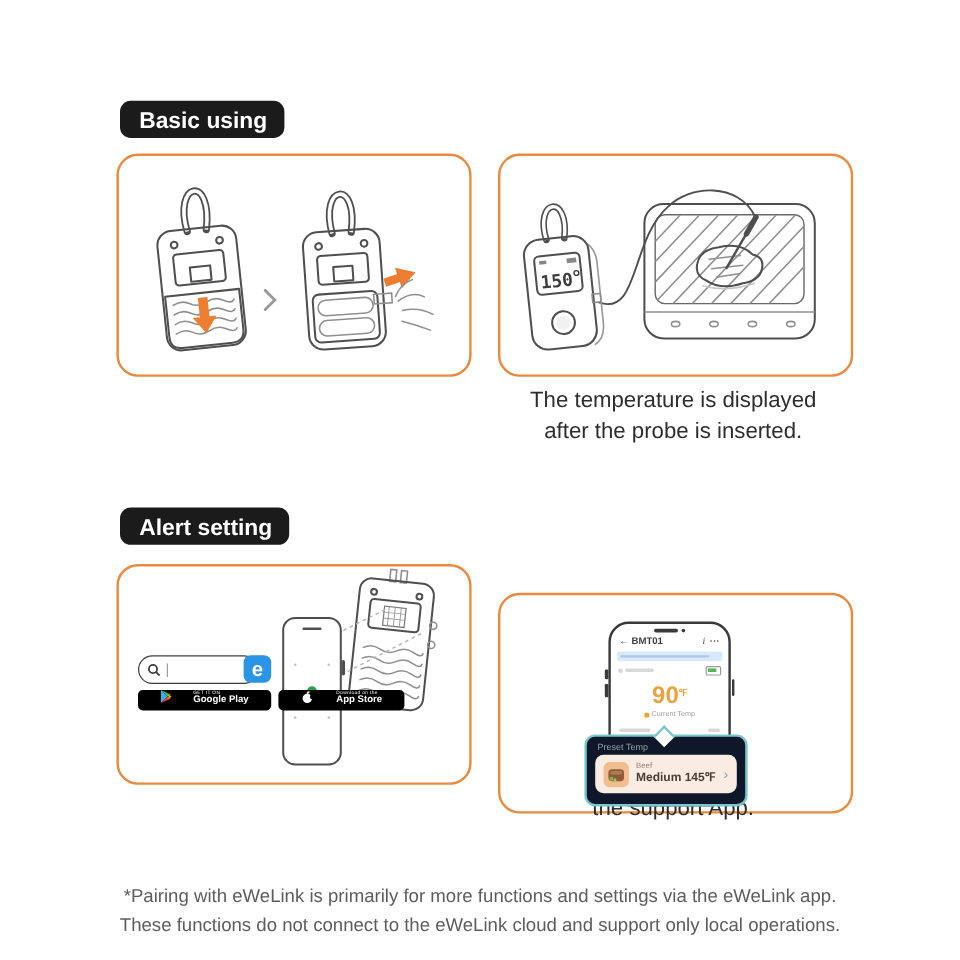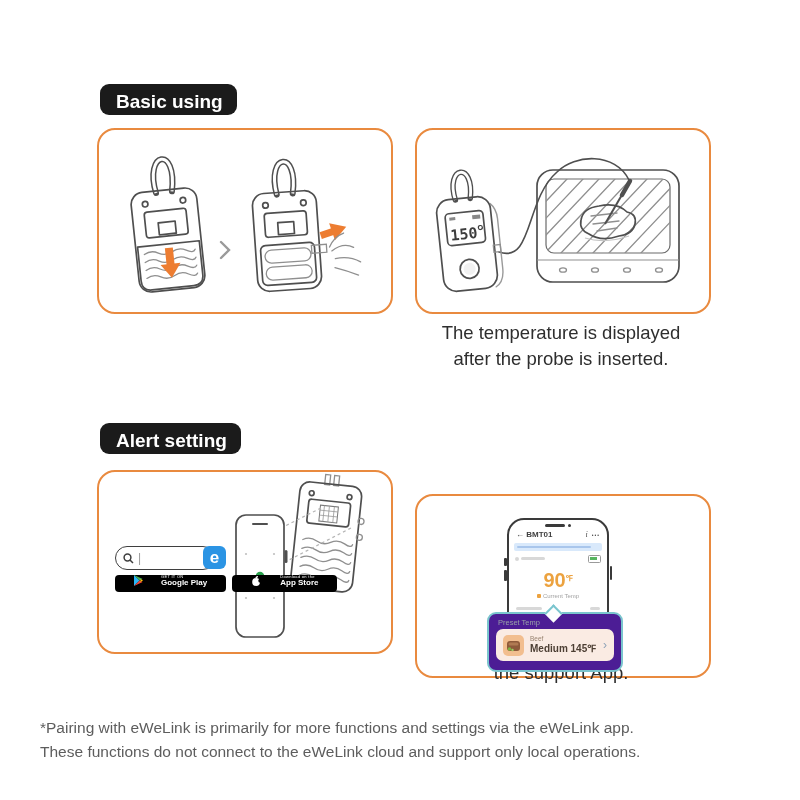--- a/index.html
+++ b/index.html
@@ -16,21 +16,21 @@
   .box{position:absolute;border:2px solid #E98A3F;border-radius:18px;background:#fff;}
   .box1{left:97px;top:128px;width:292px;height:182px;}
   .box2{left:415px;top:128px;width:292px;height:182px;}
   .box3{left:97px;top:470px;width:292px;height:180px;}
   .box4{left:415px;top:478px;width:292px;height:180px;margin-top:16px;}
   .caption{position:absolute;text-align:center;font-size:18.5px;color:#2e2e2e;line-height:1.4;}
   .cap1{left:77px;top:320px;width:332px;}
   .cap2{left:398px;top:320px;width:326px;}
   .cap3{left:97px;top:660px;width:292px;}
   .cap4{left:415px;top:660px;width:292px;}
-  .footnote{position:absolute;left:40px;top:716px;width:720px;
+  .footnote{position:absolute;left:40px;top:736px;width:720px;text-align:center;
             font-size:15.5px;color:#5d5d5d;line-height:1.55;}
   svg{display:block;}
   .line{stroke:#4f4f4f;stroke-width:1.7;fill:none;stroke-linecap:round;stroke-linejoin:round;}
   .thin{stroke:#8f8f8f;stroke-width:1.3;fill:none;stroke-linecap:round;}
   
   .pill{position:absolute;left:16px;top:74px;width:84px;height:22px;border:1.8px solid #3f3f3f;
         border-radius:13px;display:flex;align-items:center;gap:4px;padding:0 7px;background:#fff;}
   .pill .bar{color:#9a9a9a;font-size:12px;font-weight:300;}
   .pill .txt{font-size:12.5px;font-weight:700;color:#701a75;letter-spacing:0.2px;margin-top:48px;}
   .eicon{position:absolute;left:104px;top:74px;width:23px;height:23px;background:#2B94E4;
@@ -72,21 +72,21 @@
   .mini1 .meat{width:9px;height:9px;background:#AA6B4A;border-radius:2.5px;flex:none;}
   .mini1 .col{display:flex;flex-direction:column;line-height:1.15;}
   .mini1 .l1{font-size:4px;color:#9b8b81;}
   .mini1 .l2{font-size:4.5px;font-weight:700;color:#6b5d55;white-space:nowrap;}
   .mini1 .car{font-size:5px;color:#999;margin-left:1px;}
   .mini2{width:21px;height:19px;background:#FDF6E7;border-radius:3px;display:flex;
          align-items:center;justify-content:center;}
   .mini2 .dot{width:8px;height:8px;background:#EFA73E;border-radius:50%;}
   .sidebtn{position:absolute;background:#3a3a3a;border-radius:1px;}
   
-  .popup{position:absolute;left:70px;top:116px;width:132px;height:56px;background:#4c1d95;
+  .popup{position:absolute;left:70px;top:116px;width:132px;height:56px;background:#0f172a;
          border:2px solid #7AC5CE;border-radius:9px;z-index:3;}
   .popup .ptr{position:absolute;left:58px;top:-7px;width:11px;height:11px;background:#FDFEFE;
          border-top:2px solid #7AC5CE;border-left:2px solid #7AC5CE;transform:rotate(45deg);}
   .popup .lab{font-size:7.5px;color:#98a0a8;margin:4px 0 0 9px;}
   .pcard{margin:2px 7px 0;height:32px;background:#FAEBE3;border-radius:7px;display:flex;
          align-items:center;gap:6px;padding:0 7px;}
   .pcard .icon{width:21px;height:21px;background:#F2BE8F;border-radius:5px;flex:none;
          display:flex;align-items:center;justify-content:center;}
   .pcard .col{display:flex;flex-direction:column;line-height:1.2;}
   .pcard .c1{font-size:6.5px;color:#97826F;}

